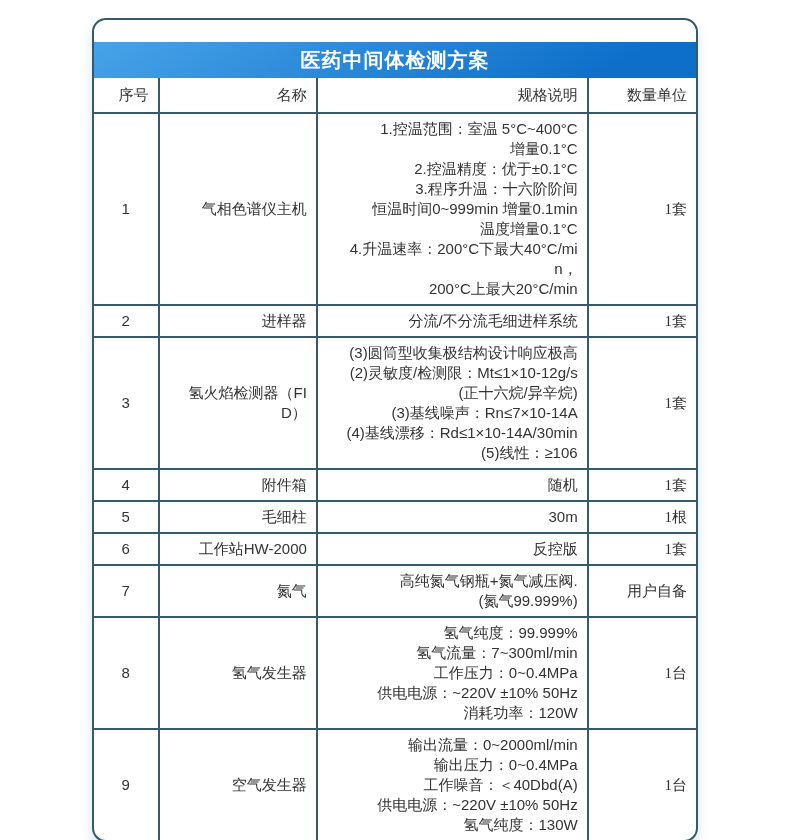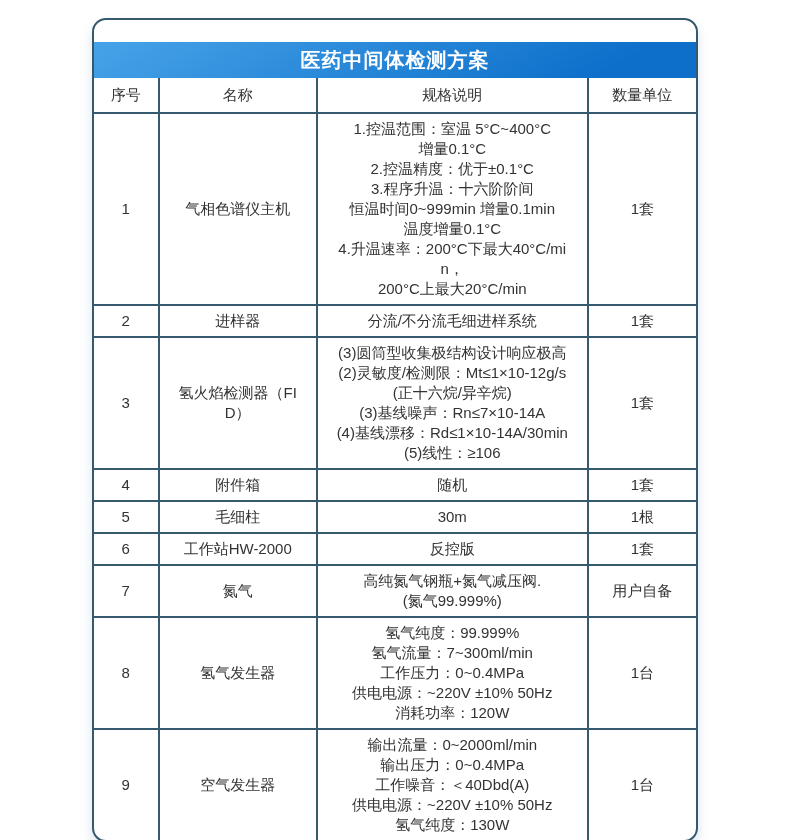--- a/index.html
+++ b/index.html
@@ -46,29 +46,29 @@
     border-style: hidden; 
     table-layout: fixed;
   }
   .spec-table th,
   .spec-table td {
     border: 2px solid var(--border, #36596e);
     font-size: 15px;
     line-height: 20px;
     padding: 5px 9px;
     vertical-align: middle;
-    text-align: center;
+    text-align: right;
     font-weight: normal;
     word-break: break-all;
   }
   .spec-table th { padding: 7px 9px; }
   .col-no   { width: 62px; }
   .col-name { width: 152px; }
   .col-spec { width: 260px; }
-  .col-qty  { width: 104px; }
+  .col-qty  { width: 104px; font-family: Liberation Serif, serif; }
   td.col-no { text-align: center; }
   .spec-line { white-space: normal; }
 </style>
 </head>
 <body>
 
 <div class="page">
   <div class="card">
     <div class="title-bar">
       <span class="title">医药中间体检测方案</span>

